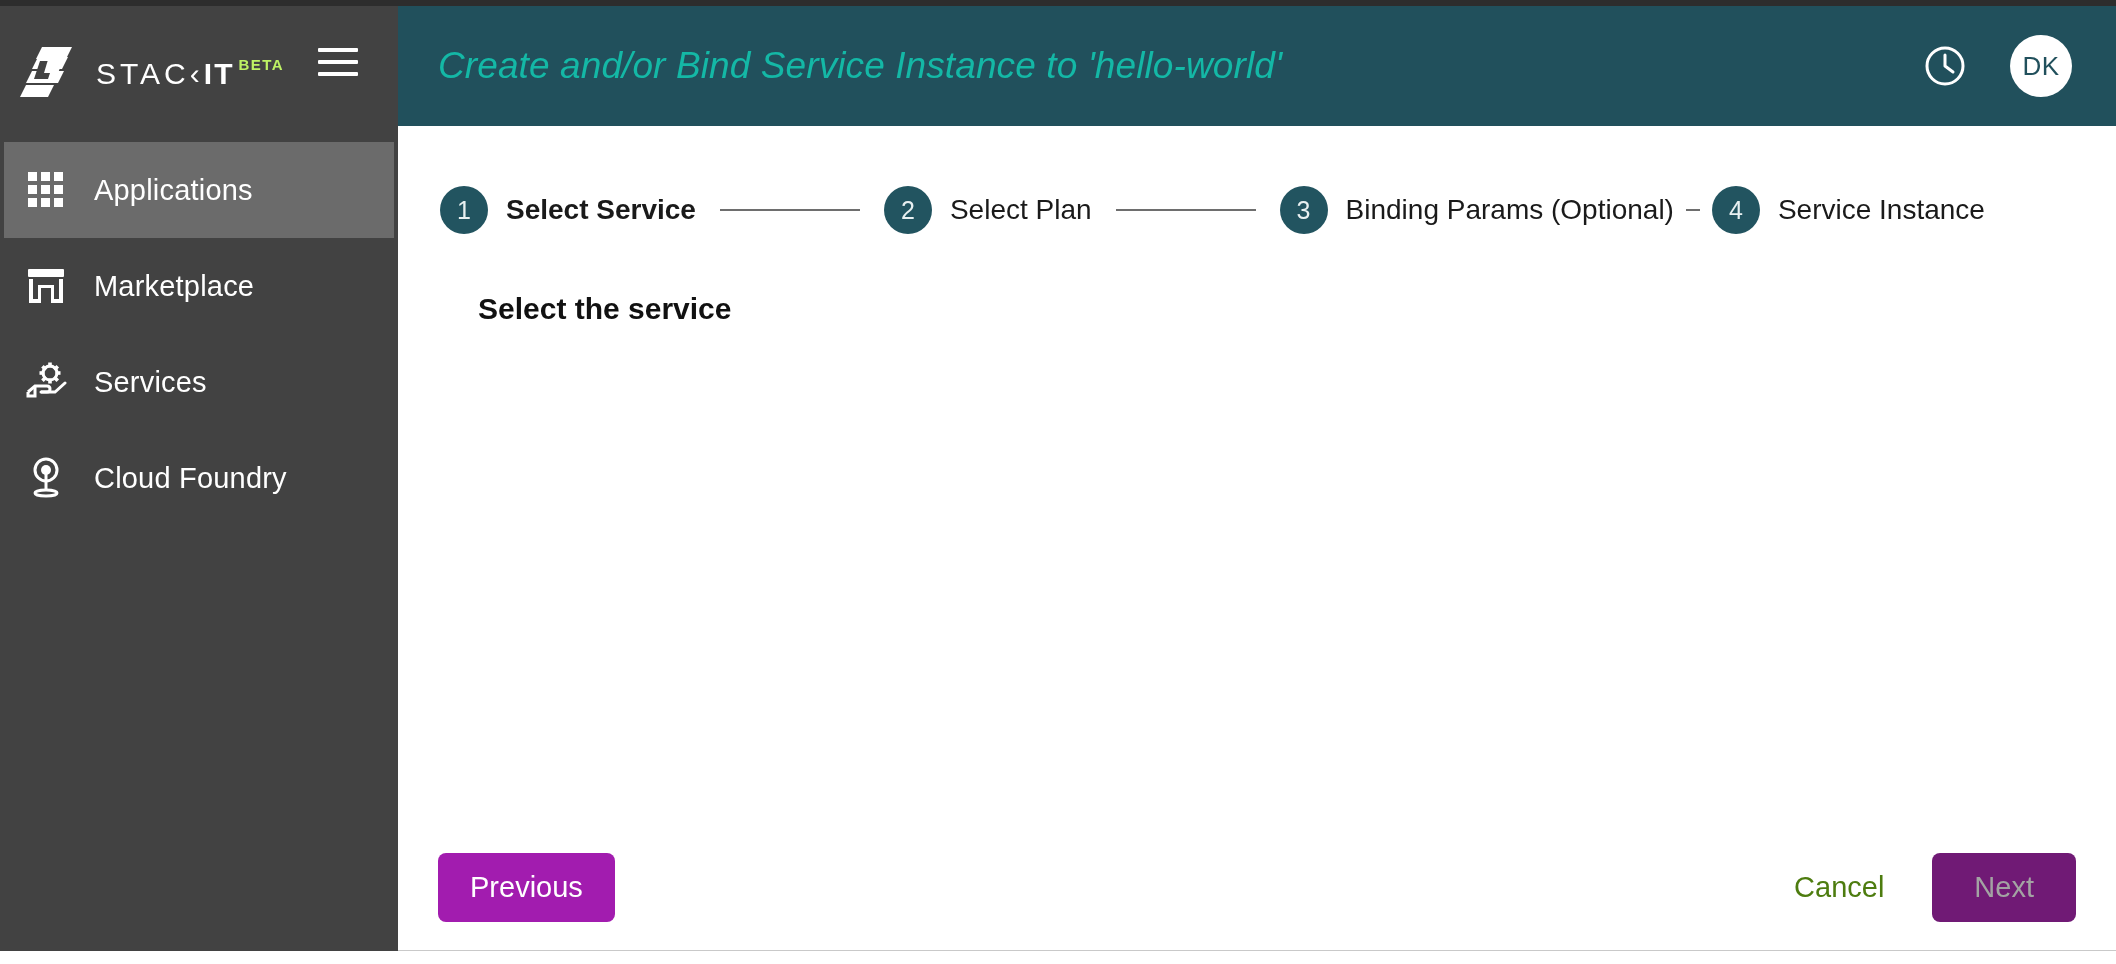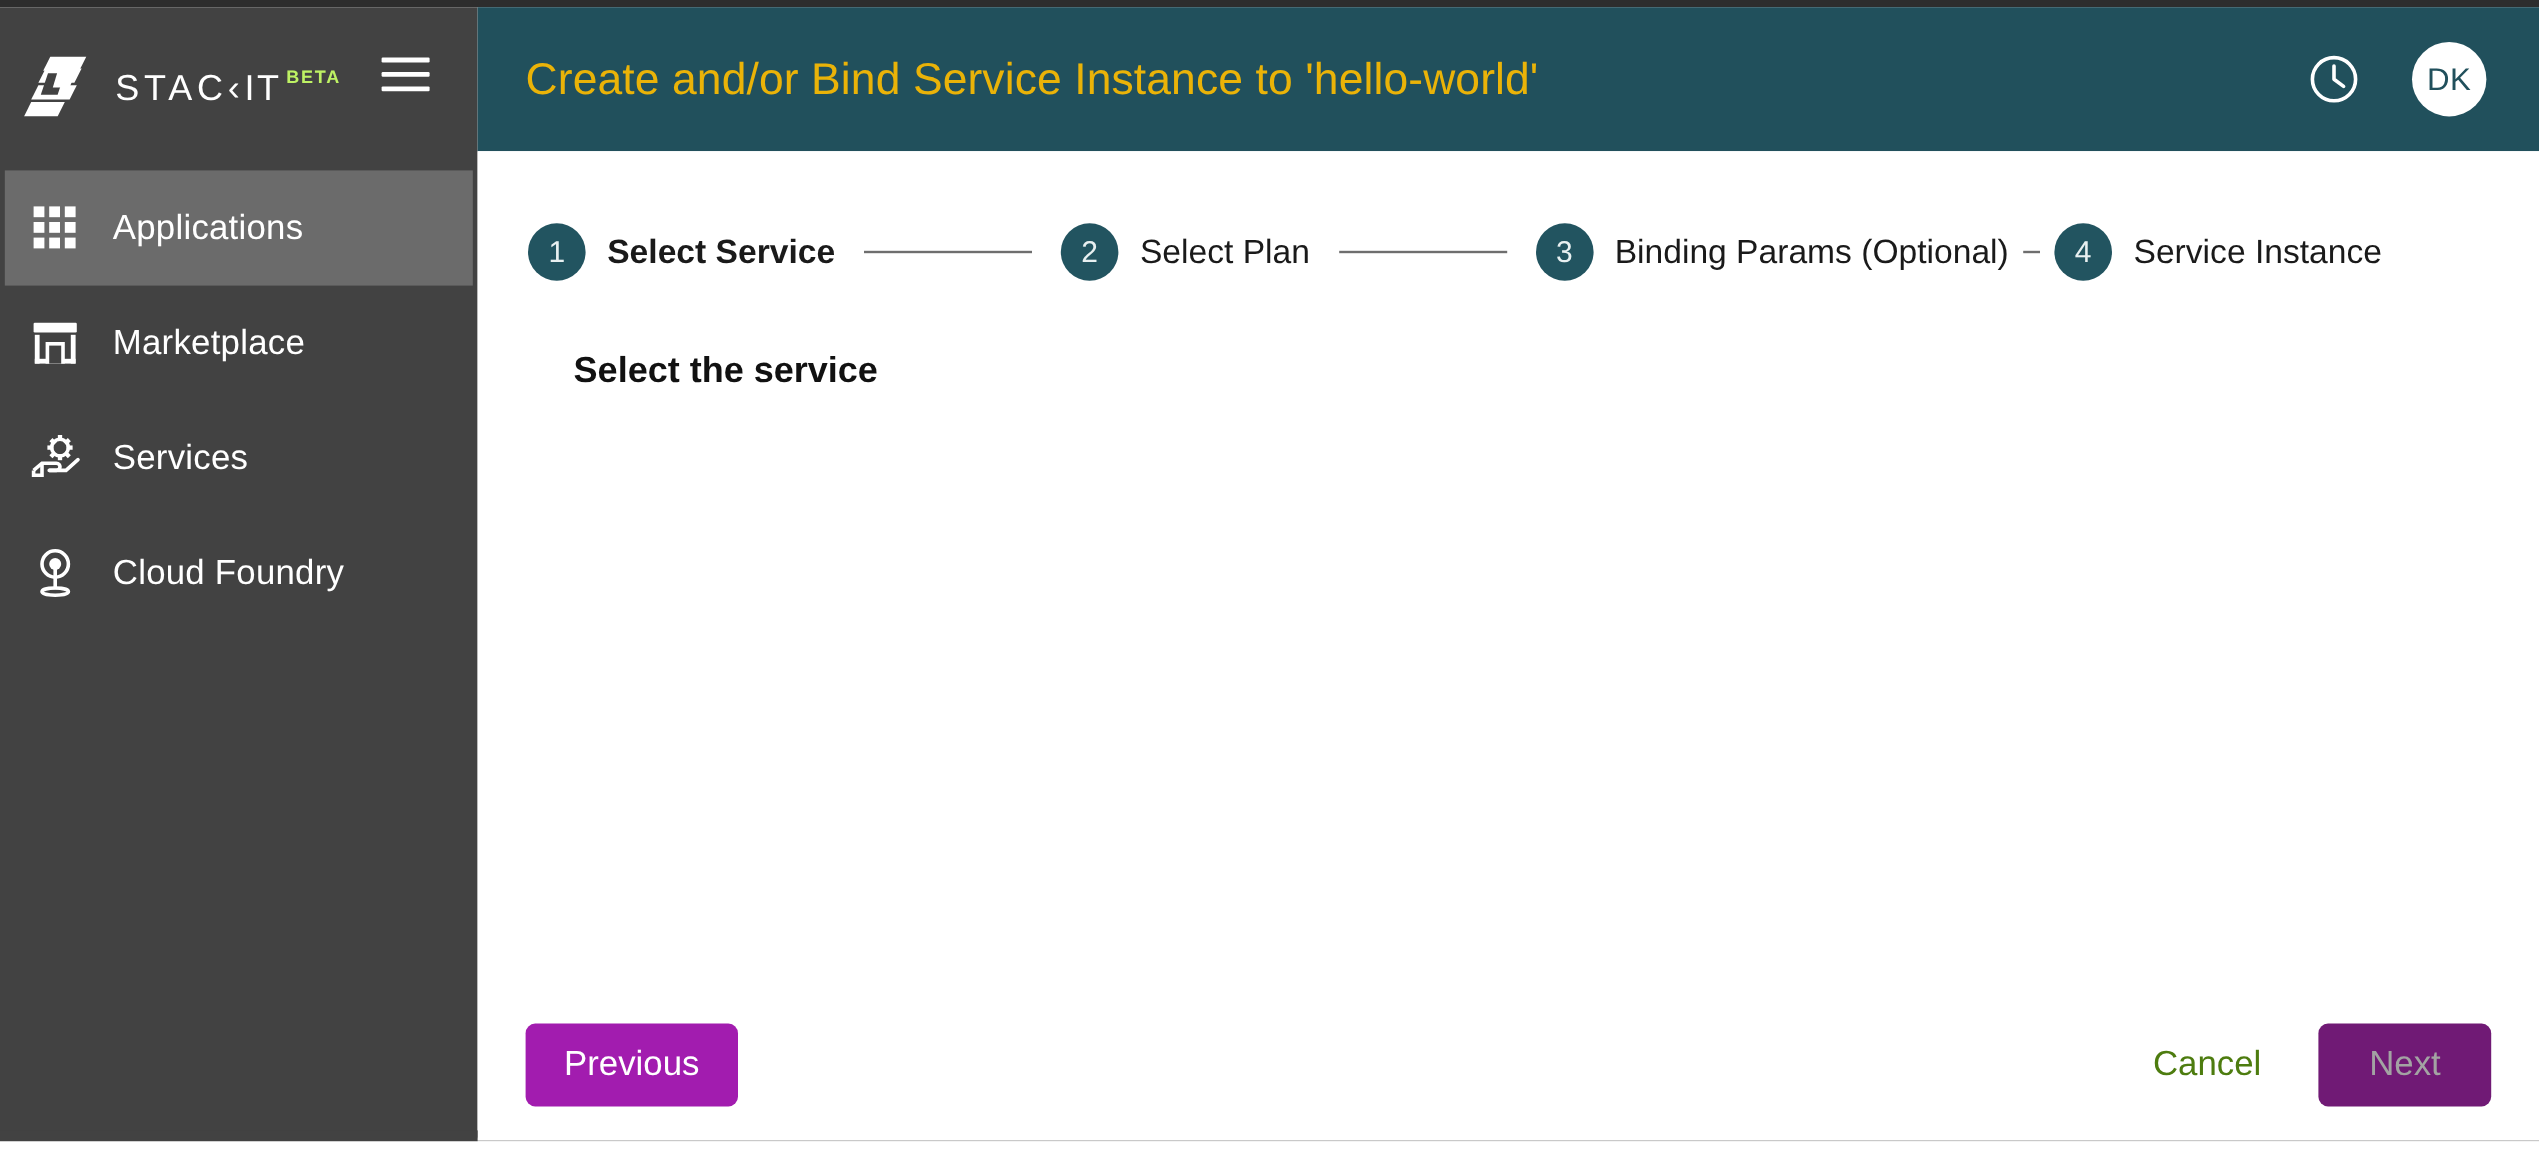--- a/index.html
+++ b/index.html
@@ -64,21 +64,21 @@
     color: #ffffff;
     font-size: 30px;
     letter-spacing: 4px;
     font-weight: 400;
     line-height: 1;
     white-space: nowrap;
     position: relative;
     top: 2px;
   }
   .logo-word .thin { font-weight: 300; }
-  .logo-word .bold { font-weight: 400; letter-spacing: 2px;}
+  .logo-word .bold { font-weight: 700; letter-spacing: 2px;}
 
   .logo-beta {
     color: #bef264;
     font-size: 15px;
     font-weight: 700;
     letter-spacing: 1.5px;
     position: relative;
     top: -14px;
     left: 4px;
   }
@@ -141,26 +141,27 @@
     top: 6px;
     left: 398px;
     width: 1718px;
     height: 120px;
     background: #21505c;
     box-sizing: border-box;
     display: flex;
     align-items: center;
   }
   .header-title {
-    color: #eab308;
+    color: #14b8a6;
     font-size: 37px;
     font-weight: 400;
     margin-left: 40px;
     letter-spacing: 0.1px;
     white-space: nowrap;
+    font-style: italic;
   }
   .header-right {
     margin-left: auto;
     display: flex;
     align-items: center;
     margin-right: 44px;
   }
   .clock-icon {
     width: 46px;
     height: 46px;

